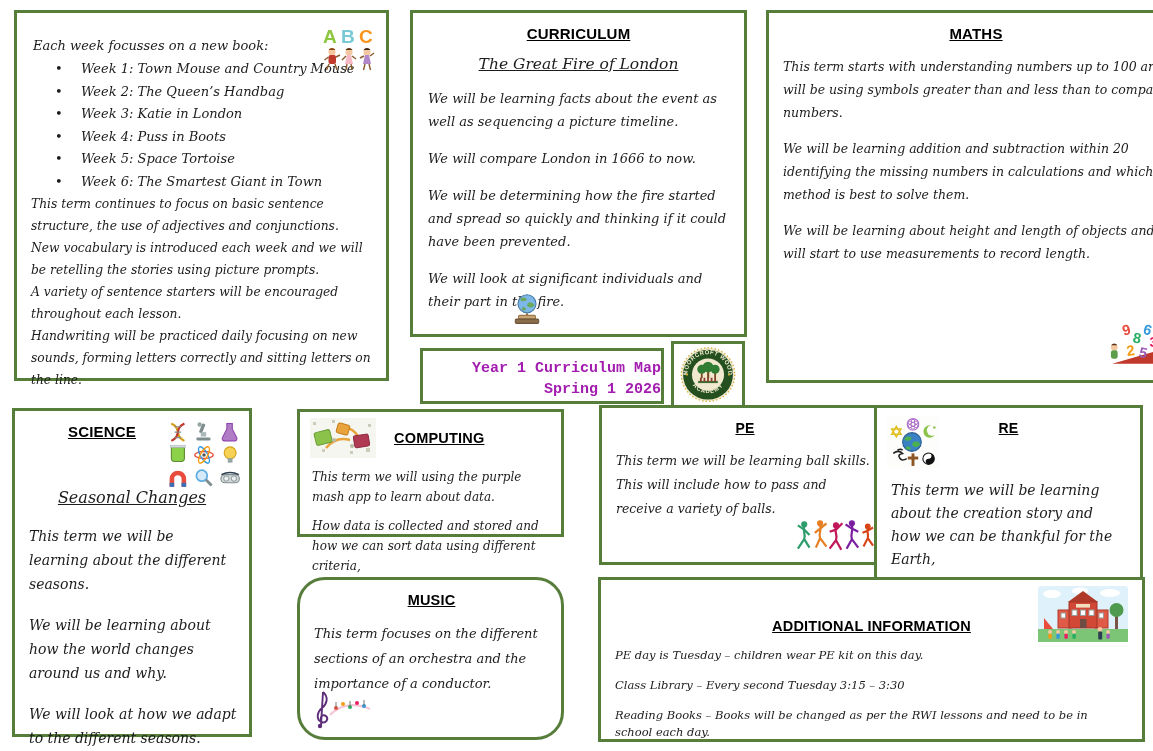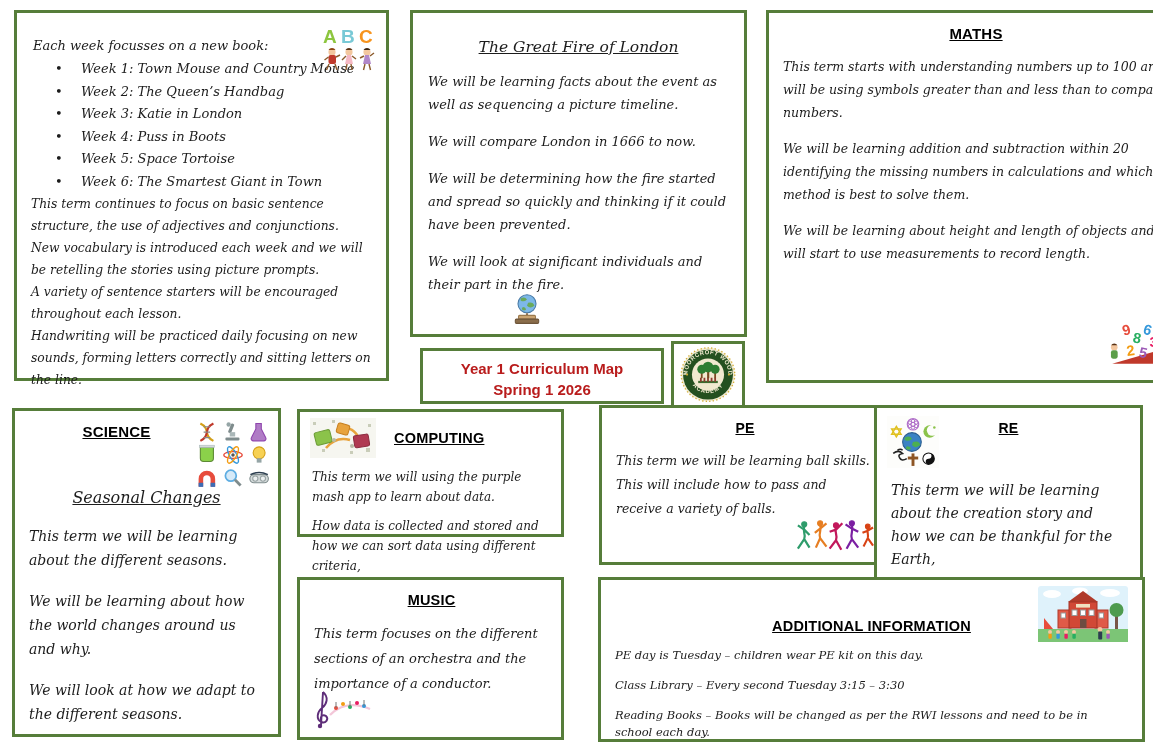--- a/index.html
+++ b/index.html
@@ -37,27 +37,27 @@
   .curr-para{font-size:13px;line-height:23px;margin:14px 0 0 0;}
   .globe-icon{position:absolute;left:98px;bottom:8px;width:32px;height:34px;}
 
   
   #box-maths{left:766px;top:10px;width:420px;height:373px;padding:12px 14px 0 14px;}
   .maths-para{font-size:12.5px;line-height:23px;margin:13px 0 0 0;}
   .maths-icon{position:absolute;right:16px;bottom:12px;width:64px;height:56px;}
 
   
   #box-title{left:420px;top:348px;width:244px;height:56px;padding-top:7px;}
-  .map-title{font-family:Liberation Sans, sans-serif;font-weight:700;font-size:15px;
-    text-align:center;line-height:21px;color:#b91c1c;}
+  .map-title{font-family:Liberation Mono, monospace;font-weight:700;font-size:15px;
+    text-align:right;line-height:21px;color:#a21caf;}
   #box-logo{left:671px;top:341px;width:74px;height:69px;padding:1px;}
   .logo-svg{width:66px;height:61px;display:block;margin:0 auto;}
 
   
-  #box-science{left:12px;top:408px;width:269px;height:329px;padding:12px 12px 0 12px;}
+  #box-science{left:12px;top:408px;width:240px;height:329px;padding:12px 12px 0 12px;}
   #box-science .box-title{text-align:center;margin-right:60px;}
   .science-icon{position:absolute;top:10px;right:8px;width:74px;height:68px;}
   .sci-sub{font-size:16px;margin-top:48px;}
   .sci-para{font-size:14px;line-height:24px;margin:17px 0 0 2px;}
 
   
   #box-computing{left:297px;top:409px;width:267px;height:128px;padding:6px 10px 0 8px;}
   .comp-head{display:flex;align-items:center;}
   .comp-icon{width:70px;height:40px;flex:none;}
   .comp-head .box-title{margin-left:16px;font-size:14.5px;}
@@ -69,21 +69,21 @@
   .pe-para{font-size:12.5px;line-height:24px;margin:13px 0 0 2px;}
   .pe-icon{position:absolute;right:10px;bottom:8px;width:84px;height:36px;}
 
   
   #box-re{left:874px;top:405px;width:269px;height:207px;padding:12px 14px 0 14px;}
   #box-re .box-title{font-size:14px;}
   .re-icon{position:absolute;left:10px;top:8px;width:52px;height:52px;}
   .re-para{font-size:14px;line-height:23px;margin:43px 0 0 0;}
 
   
-  #box-music{left:297px;top:577px;width:267px;height:163px;padding:12px 12px 0 14px;}
+  #box-music{left:297px;top:577px;width:267px;height:163px;padding:12px 12px 0 14px;border-radius:28px;}
   #box-music .box-title{font-size:14.5px;}
   .music-para{font-size:13px;line-height:25px;margin:13px 0 0 0;}
   .music-icon{position:absolute;left:8px;bottom:6px;width:66px;height:42px;}
 
   
   #box-additional{left:598px;top:577px;width:547px;height:165px;padding:6px 14px 0 14px;}
   #box-additional .box-title{margin-top:32px;font-size:14.5px;}
   .school-icon{position:absolute;right:14px;top:6px;width:90px;height:56px;}
   .add-line{font-size:11.5px;line-height:17px;margin:13px 0 0 0;}
 </style>
@@ -139,20 +139,21 @@
           <span>Week 6: The Smartest Giant in Town</span>
         </div>
     </div>
     <p class="hand eng-para">This term continues to focus on basic sentence structure, the use of adjectives and conjunctions.</p>
     <p class="hand eng-para">New vocabulary is introduced each week and we will be retelling the stories using picture prompts.</p>
     <p class="hand eng-para">A variety of sentence starters will be encouraged throughout each lesson.</p>
     <p class="hand eng-para">Handwriting will be practiced daily focusing on new sounds, forming letters correctly and sitting letters on the line.</p>
   </div>
 
   <div class="box" id="box-curriculum">
+    <div class="box-title">CURRICULUM</div>
     <div class="hand hand-sub curr-sub">The Great Fire of London</div>
     <p class="hand curr-para">We will be learning facts about the event as well as sequencing a picture timeline.</p>
     <p class="hand curr-para">We will compare London in 1666 to now.</p>
     <p class="hand curr-para">We will be determining how the fire started and spread so quickly and thinking if it could have been prevented.</p>
     <p class="hand curr-para">We will look at significant individuals and their part in the fire.</p>
     <svg class="globe-icon" viewBox="0 0 30 32">
       <circle cx="15" cy="11" r="8.5" fill="#7db8e8" stroke="#4a7ba6"></circle>
       <path d="M9 6 q4 -2 6 1 q-3 3 -6 1 z M16 10 q5 -1 6 3 q-4 3 -7 0 z M11 14 q3 0 3 3 q-3 1 -4 -1 z" fill="#6aaa5a"></path>
       <path d="M15 20 v2" stroke="#8a6d4b" stroke-width="2"></path>
       <rect x="7" y="22" width="16" height="3.5" rx="1" fill="#caa472" stroke="#9c7a4e"></rect>

